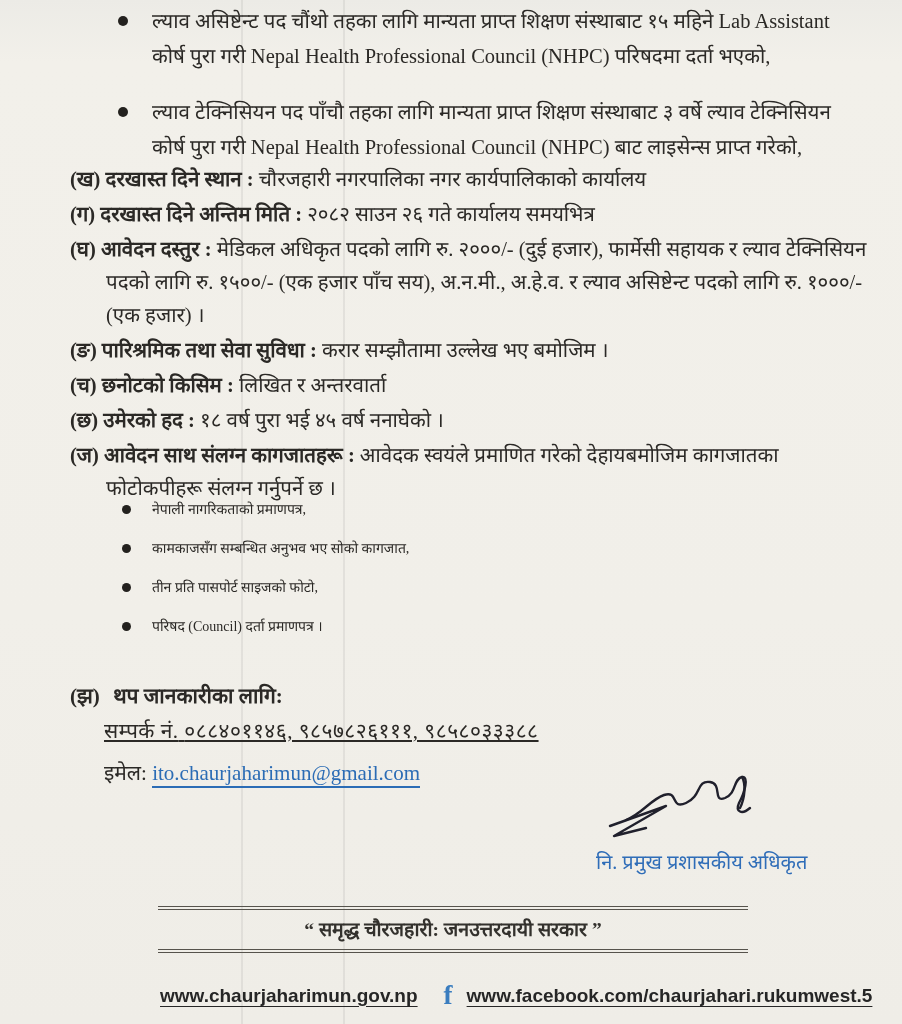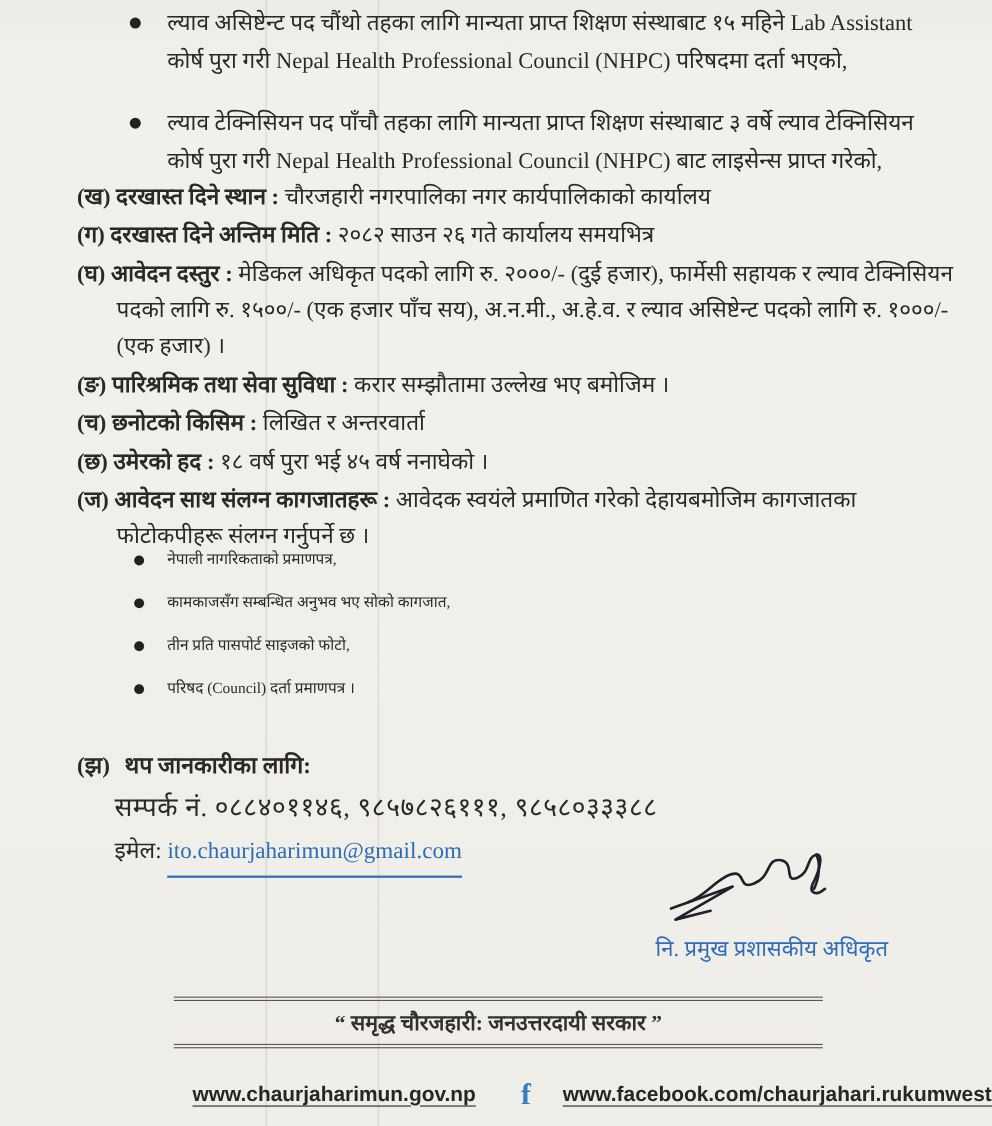--- a/index.html
+++ b/index.html
@@ -30,35 +30,35 @@
   .clabel,.ctitle{font-weight:bold;}
 
   
   .doc-list{position:absolute;top:497px;left:122px;width:710px;list-style:none;margin:0;padding:0;}
   .doc-list li{position:relative;padding-left:30px;margin-bottom:14px;font-size:14px;line-height:25px;}
   .doc-list .dot{top:8px;width:9px;height:9px;}
 
   .more-info{position:absolute;top:681px;left:70px;font-size:21px;font-weight:bold;}
   .more-info .clabel{margin-right:8px;}
 
-  .contact-line{position:absolute;top:716px;left:104px;font-size:24px;letter-spacing:.5px;}
+  .contact-line{position:absolute;top:716px;left:104px;font-size:21px;letter-spacing:.5px;text-decoration:underline;}
   .email-line{position:absolute;top:758px;left:104px;font-size:21px;}
-  .email-link{color:#2b6cb5;text-decoration:none;border-bottom:2px solid #2b6cb5;padding-bottom:11px;cursor:pointer;}
+  .email-link{color:#2b6cb5;text-decoration:none;border-bottom:2px solid #2b6cb5;padding-bottom:1px;cursor:pointer;}
 
   .signature-svg{position:absolute;left:596px;top:770px;}
   .sig-title{position:absolute;top:848px;left:584px;width:260px;font-size:20px;font-weight:normal;color:#2f6db8;margin-left:12px;}
 
   .slogan{
     position:absolute;top:906px;left:158px;width:590px;
     border-top:4px double #56534c;border-bottom:4px double #56534c;
     padding:5px 0 7px 0;text-align:center;
     font-size:19.5px;font-weight:bold;color:#33312d;
   }
 
-  .footer{position:absolute;top:982px;left:148px;width:710px;display:flex;align-items:center;gap:27px;
+  .footer{position:absolute;top:982px;left:148px;width:710px;display:flex;align-items:center;gap:12px;
     font-family:"Liberation Sans","DejaVu Sans",sans-serif;}
   .footer a{color:#262626;font-size:19px;font-weight:600;text-decoration:underline;text-underline-offset:4px;cursor:pointer;}
   .fb-icon{color:#3a7dbf;font-size:27px;font-weight:bold;font-family:"Liberation Serif",serif;line-height:27px;margin:0 2px 0 14px;}
 </style>
 </head>
 <body>
 
 <div class="page">
   <div class="crease c1"></div>
   <div class="crease c2"></div>

